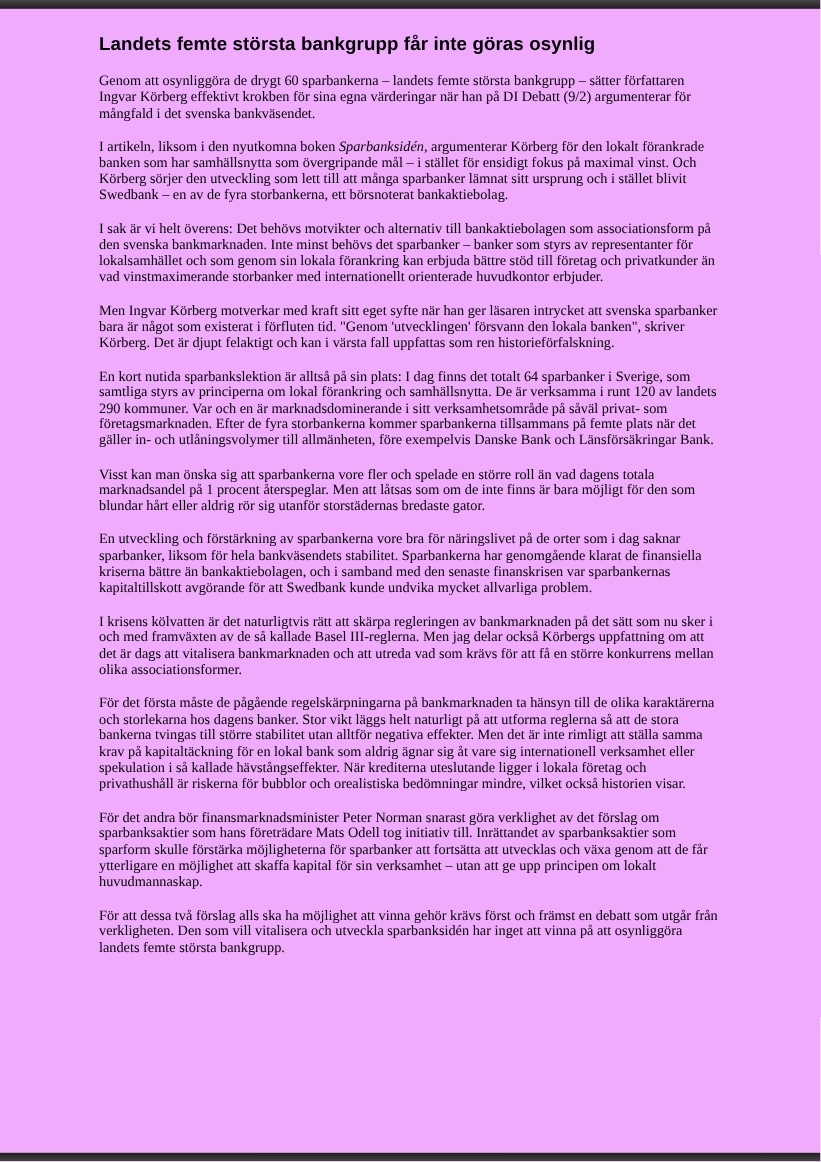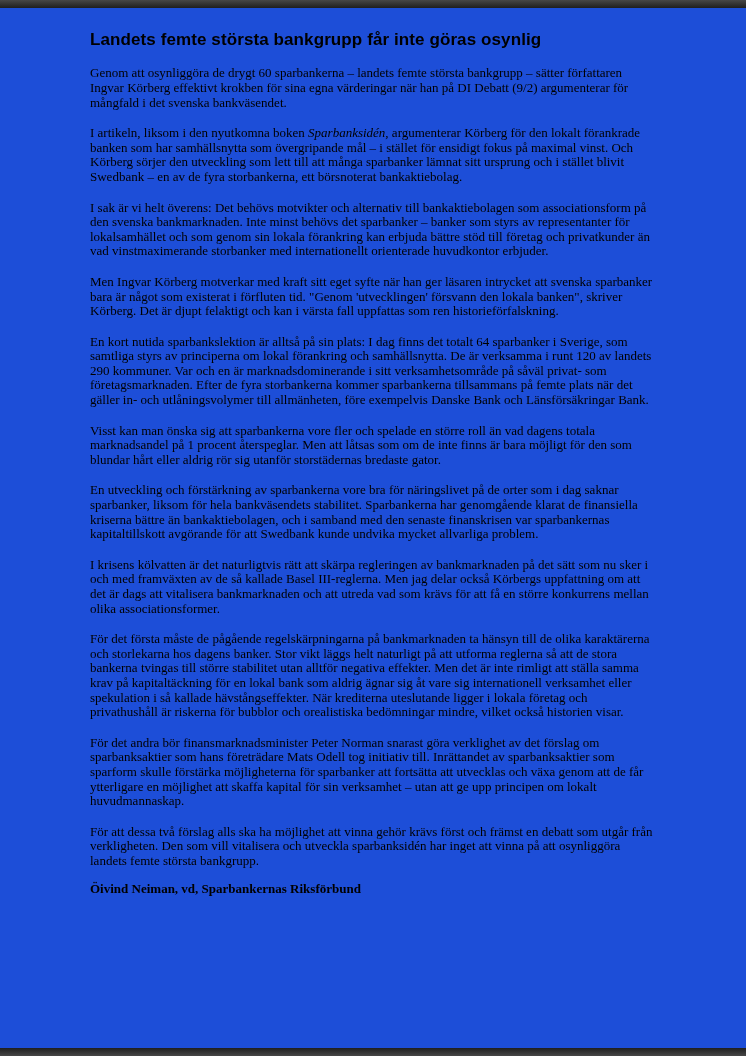--- a/index.html
+++ b/index.html
@@ -4,21 +4,21 @@
 <style>
   html, body {
     margin: 0;
     padding: 0;
     background: #ffffff;
   }
   .page {
     position: relative;
     width: 746px;
     height: 1056px;
-    background: #1d4ed8;
+    background: #f0abfc;
     overflow: hidden;
     font-family: "Liberation Serif", serif;
     color: #000000;
     box-sizing: border-box;
   }
   .edge {
     position: absolute;
     left: 0;
     width: 746px;
     height: 8px;
@@ -70,17 +70,16 @@
         <p class="para"><span>Men Ingvar Körberg motverkar med kraft sitt eget syfte när han ger läsaren intrycket att svenska sparbanker bara är något som existerat i förfluten tid. "Genom 'utvecklingen' försvann den lokala banken", skriver Körberg. Det är djupt felaktigt och kan i värsta fall uppfattas som ren historieförfalskning.</span></p>
         <p class="para"><span>En kort nutida sparbankslektion är alltså på sin plats: I dag finns det totalt 64 sparbanker i Sverige, som samtliga styrs av principerna om lokal förankring och samhällsnytta. De är verksamma i runt 120 av landets 290 kommuner. Var och en är marknadsdominerande i sitt verksamhetsområde på såväl privat- som företagsmarknaden. Efter de fyra storbankerna kommer sparbankerna tillsammans på femte plats när det gäller in- och utlåningsvolymer till allmänheten, före exempelvis Danske Bank och Länsförsäkringar Bank.</span></p>
         <p class="para"><span>Visst kan man önska sig att sparbankerna vore fler och spelade en större roll än vad dagens totala marknadsandel på 1 procent återspeglar. Men att låtsas som om de inte finns är bara möjligt för den som blundar hårt eller aldrig rör sig utanför storstädernas bredaste gator.</span></p>
         <p class="para"><span>En utveckling och förstärkning av sparbankerna vore bra för näringslivet på de orter som i dag saknar sparbanker, liksom för hela bankväsendets stabilitet. Sparbankerna har genomgående klarat de finansiella kriserna bättre än bankaktiebolagen, och i samband med den senaste finanskrisen var sparbankernas kapitaltillskott avgörande för att Swedbank kunde undvika mycket allvarliga problem.</span></p>
         <p class="para"><span>I krisens kölvatten är det naturligtvis rätt att skärpa regleringen av bankmarknaden på det sätt som nu sker i och med framväxten av de så kallade Basel III-reglerna. Men jag delar också Körbergs uppfattning om att det är dags att vitalisera bankmarknaden och att utreda vad som krävs för att få en större konkurrens mellan olika associationsformer.</span></p>
         <p class="para"><span>För det första måste de pågående regelskärpningarna på bankmarknaden ta hänsyn till de olika karaktärerna och storlekarna hos dagens banker. Stor vikt läggs helt naturligt på att utforma reglerna så att de stora bankerna tvingas till större stabilitet utan alltför negativa effekter. Men det är inte rimligt att ställa samma krav på kapitaltäckning för en lokal bank som aldrig ägnar sig åt vare sig internationell verksamhet eller spekulation i så kallade hävstångseffekter. När krediterna uteslutande ligger i lokala företag och privathushåll är riskerna för bubblor och orealistiska bedömningar mindre, vilket också historien visar.</span></p>
         <p class="para"><span>För det andra bör finansmarknadsminister Peter Norman snarast göra verklighet av det förslag om sparbanksaktier som hans företrädare Mats Odell tog initiativ till. Inrättandet av sparbanksaktier som sparform skulle förstärka möjligheterna för sparbanker att fortsätta att utvecklas och växa genom att de får ytterligare en möjlighet att skaffa kapital för sin verksamhet – utan att ge upp principen om lokalt huvudmannaskap.</span></p>
         <p class="para"><span>För att dessa två förslag alls ska ha möjlighet att vinna gehör krävs först och främst en debatt som utgår från verkligheten. Den som vill vitalisera och utveckla sparbanksidén har inget att vinna på att osynliggöra landets femte största bankgrupp.</span></p>
       </div>
 
-    <p class="signature">Öivind Neiman, vd, Sparbankernas Riksförbund</p>
   </div>
 
   <div class="edge bottom"></div>
 </div>
 
 </body></html>

